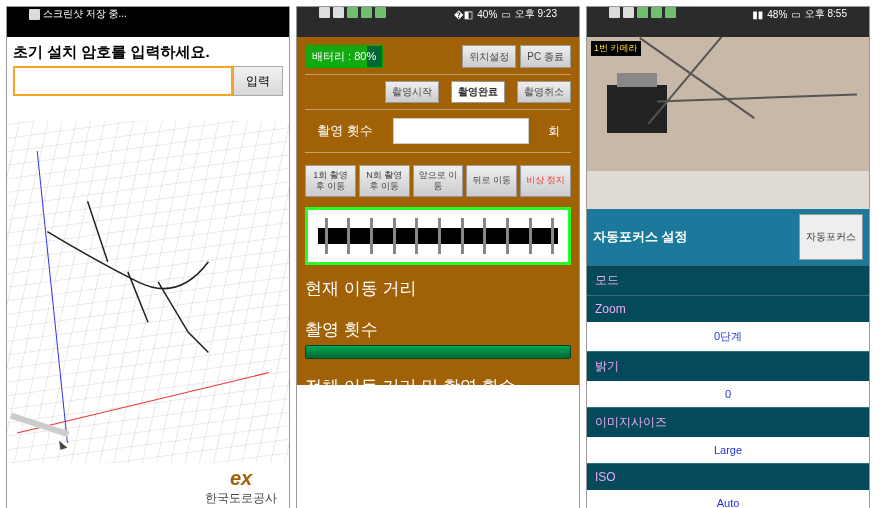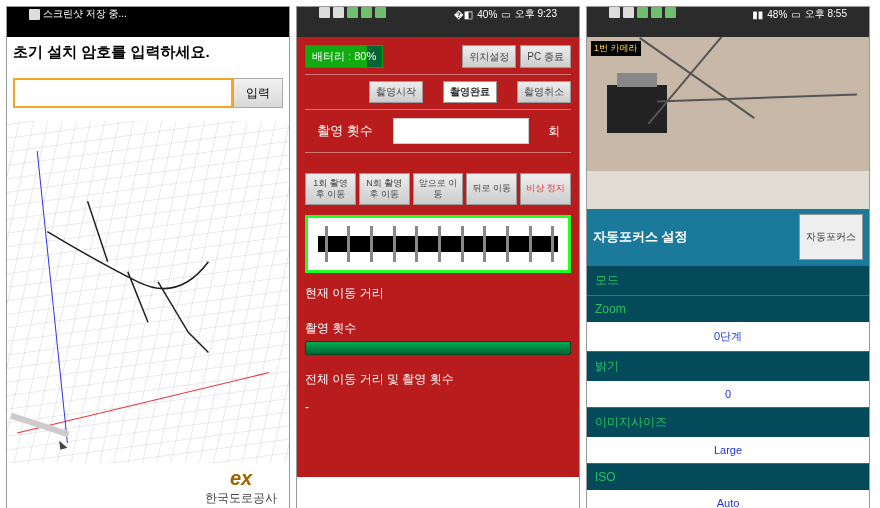--- a/index.html
+++ b/index.html
@@ -6,64 +6,64 @@
 body{background:#fff;padding:6px;display:flex;gap:6px}
 .phone{width:284px;border:1px solid #999;background:#fff;position:relative;overflow:hidden}
 .status-bar{height:30px;background:#000;color:#fff;display:flex;align-items:flex-start;padding:0 22px;font-size:10px;justify-content:space-between}
 .status-bar.light{background:#2b2b2b}
 .status-l{display:flex;gap:3px;align-items:center}
 .status-r{display:flex;gap:4px;align-items:center}
 .sicon{width:11px;height:11px;background:#ddd;border-radius:1px}
 .sicon.g{background:#6fbf6f}
 
 .p1-body{background:#fff;height:480px;padding:6px;position:relative}
-.p1-prompt{font-weight:bold;font-size:15px;margin-bottom:16px}
+.p1-prompt{font-weight:bold;font-size:15px;margin-bottom:4px}
 .p1-row{display:flex;align-items:center}
 .p1-input{flex:1;height:30px;border:2px solid #f5a623}
 .p1-btn{width:50px;height:30px;background:linear-gradient(#f2f2f2,#d8d8d8);border:1px solid #aaa;font-size:12px}
 .p1-grid-area{position:absolute;left:0;right:0;top:70px;bottom:40px}
 .p1-grid{width:100%;height:100%;object-fit:contain}
 .p1-logo{position:absolute;right:12px;bottom:10px;text-align:center}
 .p1-ex{color:#a16207;font-size:20px;font-weight:bold;font-style:italic}
 .p1-ktxt{font-size:12px;color:#444}
 
-.p2-body{background:#b91c1c;height:440px;padding:8px;color:#fff;font-size:12px}
+.p2-body{background:#a16207;height:348px;padding:8px;color:#fff;font-size:12px}
 .p2-rowA{display:flex;gap:4px;margin-bottom:6px;justify-content:flex-end}
 .batt{background:#1a1;color:#fff;padding:3px 6px;font-size:11px;border:1px solid #0a0;margin-right:auto;position:relative}
 .batt::before{content:"";position:absolute;right:0;top:0;bottom:0;width:20%;background:#063}
 .batt span{position:relative}
 .gbtn{background:linear-gradient(#eee,#ccc);color:#444;border:1px solid #999;padding:3px 6px;font-size:10px}
 .gbtn.active{background:#fff;color:#333;font-weight:bold}
 .sep{height:1px;background:rgba(255,255,255,.4);margin:6px 0}
-.p2-rowB{display:flex;gap:20px;justify-content:flex-end;margin-bottom:6px}
+.p2-rowB{display:flex;gap:12px;justify-content:flex-end;margin-bottom:6px}
 .frow{display:flex;align-items:center;margin:8px 0;gap:8px}
 .flabel{width:80px;text-align:center;font-size:13px}
 .finput{flex:1;height:26px;background:#fff;border:2px solid #f5a623}
 .finput.plain{border:1px solid #ccc}
 .funit{width:34px;text-align:center;font-size:12px}
-.p2-rowC{display:flex;gap:3px;margin-top:20px}
+.p2-rowC{display:flex;gap:3px;margin-top:12px}
 .p2-rowC .gbtn{flex:1;padding:4px 2px;font-size:9px;line-height:1.2;text-align:center}
 .gbtn.stop{color:#e33}
 .ruler-box{margin-top:10px;border:3px solid #2f2;padding:4px;background:#fff}
 .ruler{height:44px;background:#fff;position:relative}
 .ruler-bar{position:absolute;left:6px;right:6px;top:14px;height:16px;background:#000}
 .tick{position:absolute;top:4px;width:3px;height:36px;background:#888}
-.p2-label{margin-top:12px;font-size:12px}
+.p2-label{margin-top:12px;font-size:17px}
 .progbar{height:14px;background:linear-gradient(#0a5,#063);border:1px solid #042;margin-top:4px;border-radius:2px}
 
 .p3-body{background:#1b7a9c;height:480px;font-size:12px;color:#fff}
 .cam-area{height:172px;background:#c8b8a8;position:relative;overflow:hidden}
 .cam-tag{position:absolute;left:4px;top:4px;background:#000;color:#fd3;font-size:9px;padding:1px 3px}
 .cam-sketch{position:absolute;inset:0}
 .wire{position:absolute;height:2px;background:#555}
 .p3-hdr{display:flex;align-items:center;padding:5px 6px;background:#1b7a9c}
 .p3-hdr-t{flex:1;font-size:13px;font-weight:bold}
 .afbtn{background:#eee;color:#333;border:1px solid #999;font-size:10px;padding:15px 6px}
 .prop-list{}
-.prop-k{background:#054a5a;color:#22c55e;padding:6px 8px;font-size:12px;border-top:1px solid rgba(255,255,255,.2)}
+.prop-k{background:#054a5a;color:#f0abfc;padding:6px 8px;font-size:12px;border-top:1px solid rgba(255,255,255,.2)}
 .prop-v{background:#fff;color:#23d;text-align:center;padding:7px;font-size:11px}
 svg{display:block}
 </style>
 </head>
 <body>
 
 <div class="phone">
   <div class="status-bar">
     <div class="status-l">
       <span class="sicon"></span>

